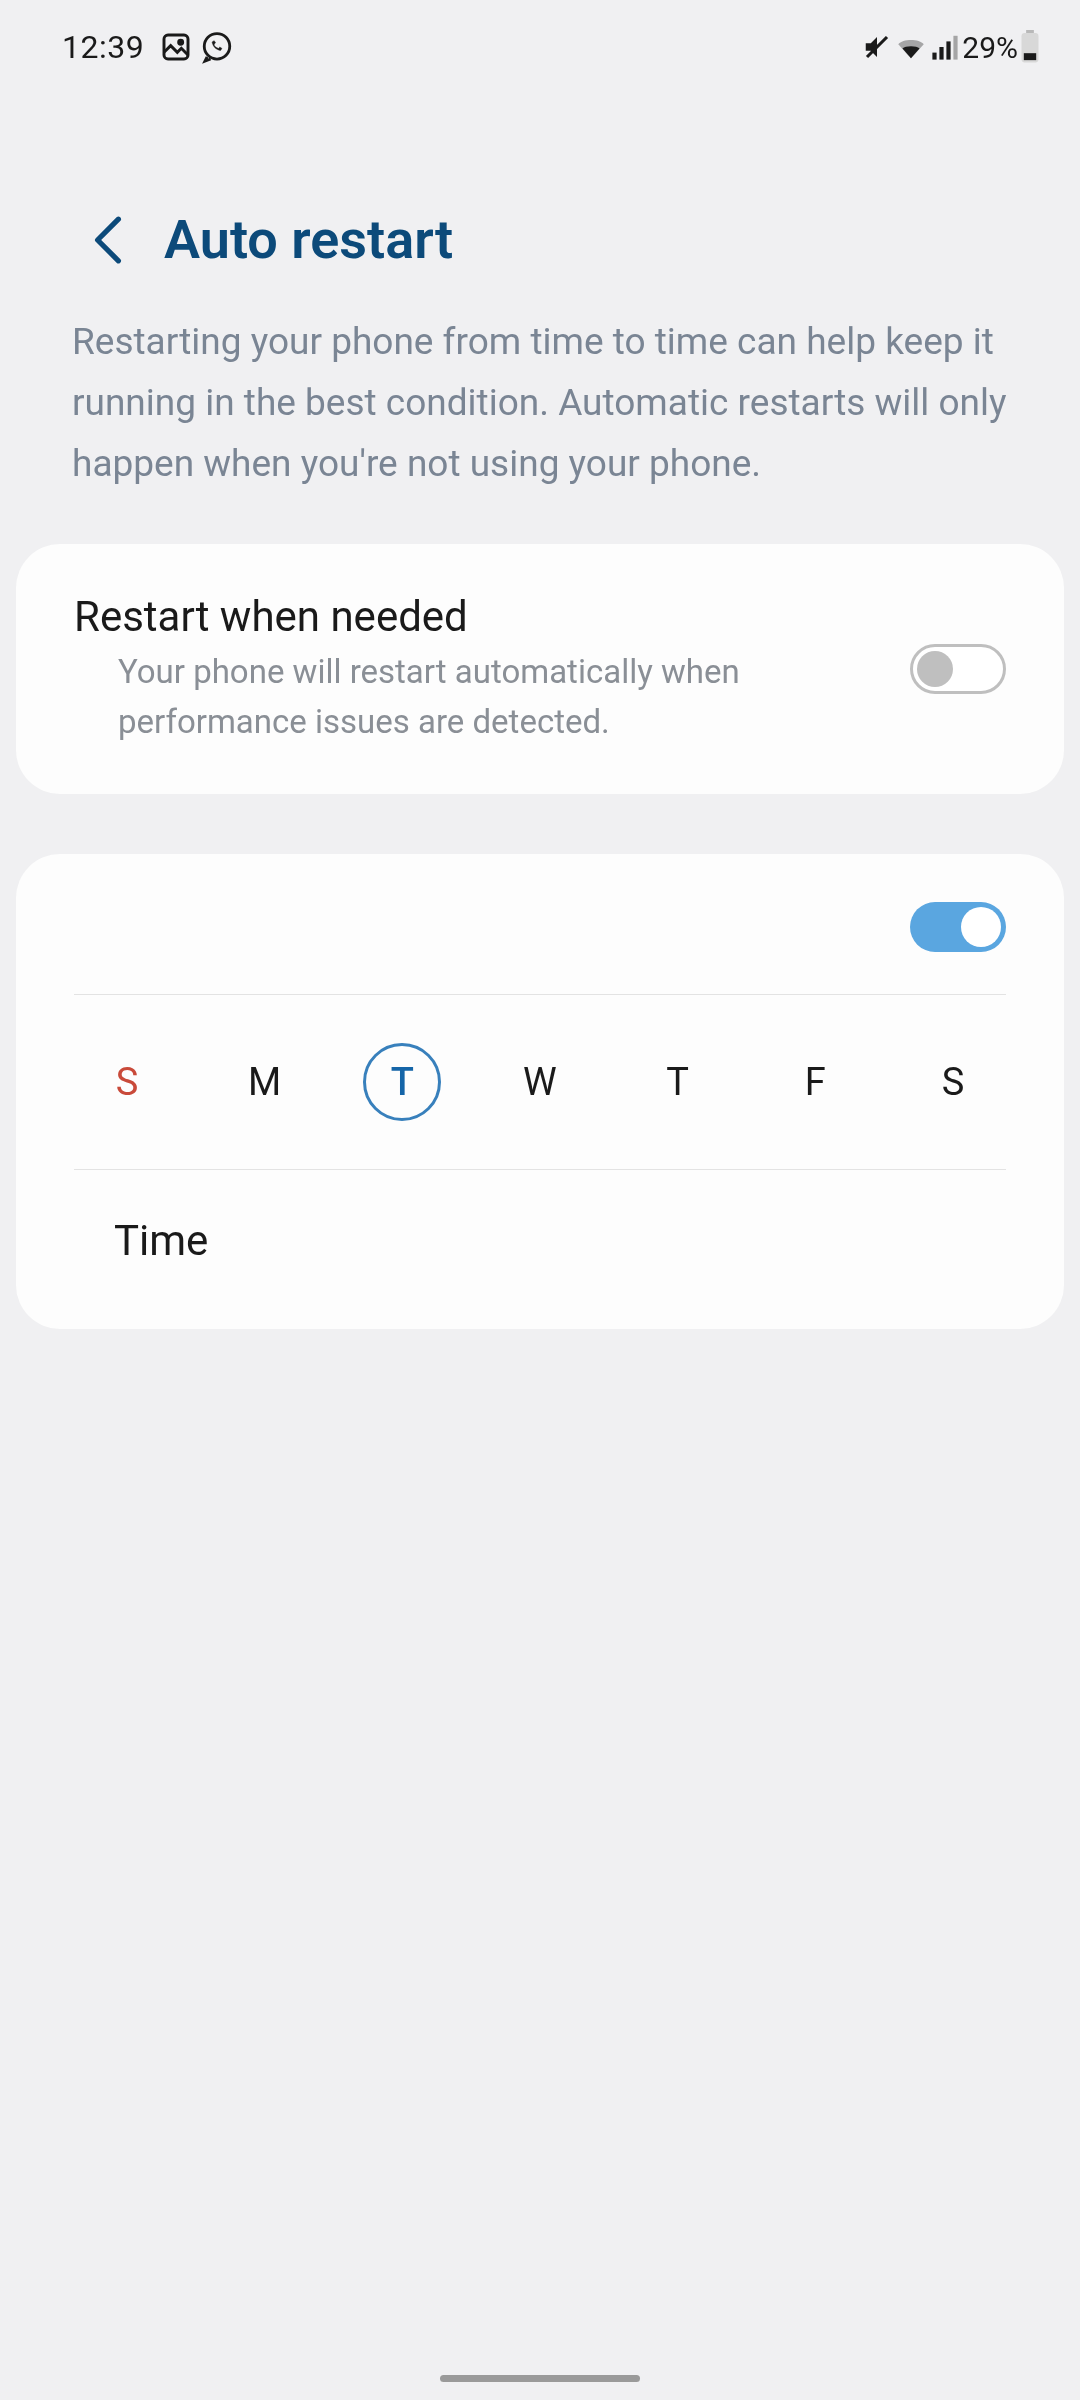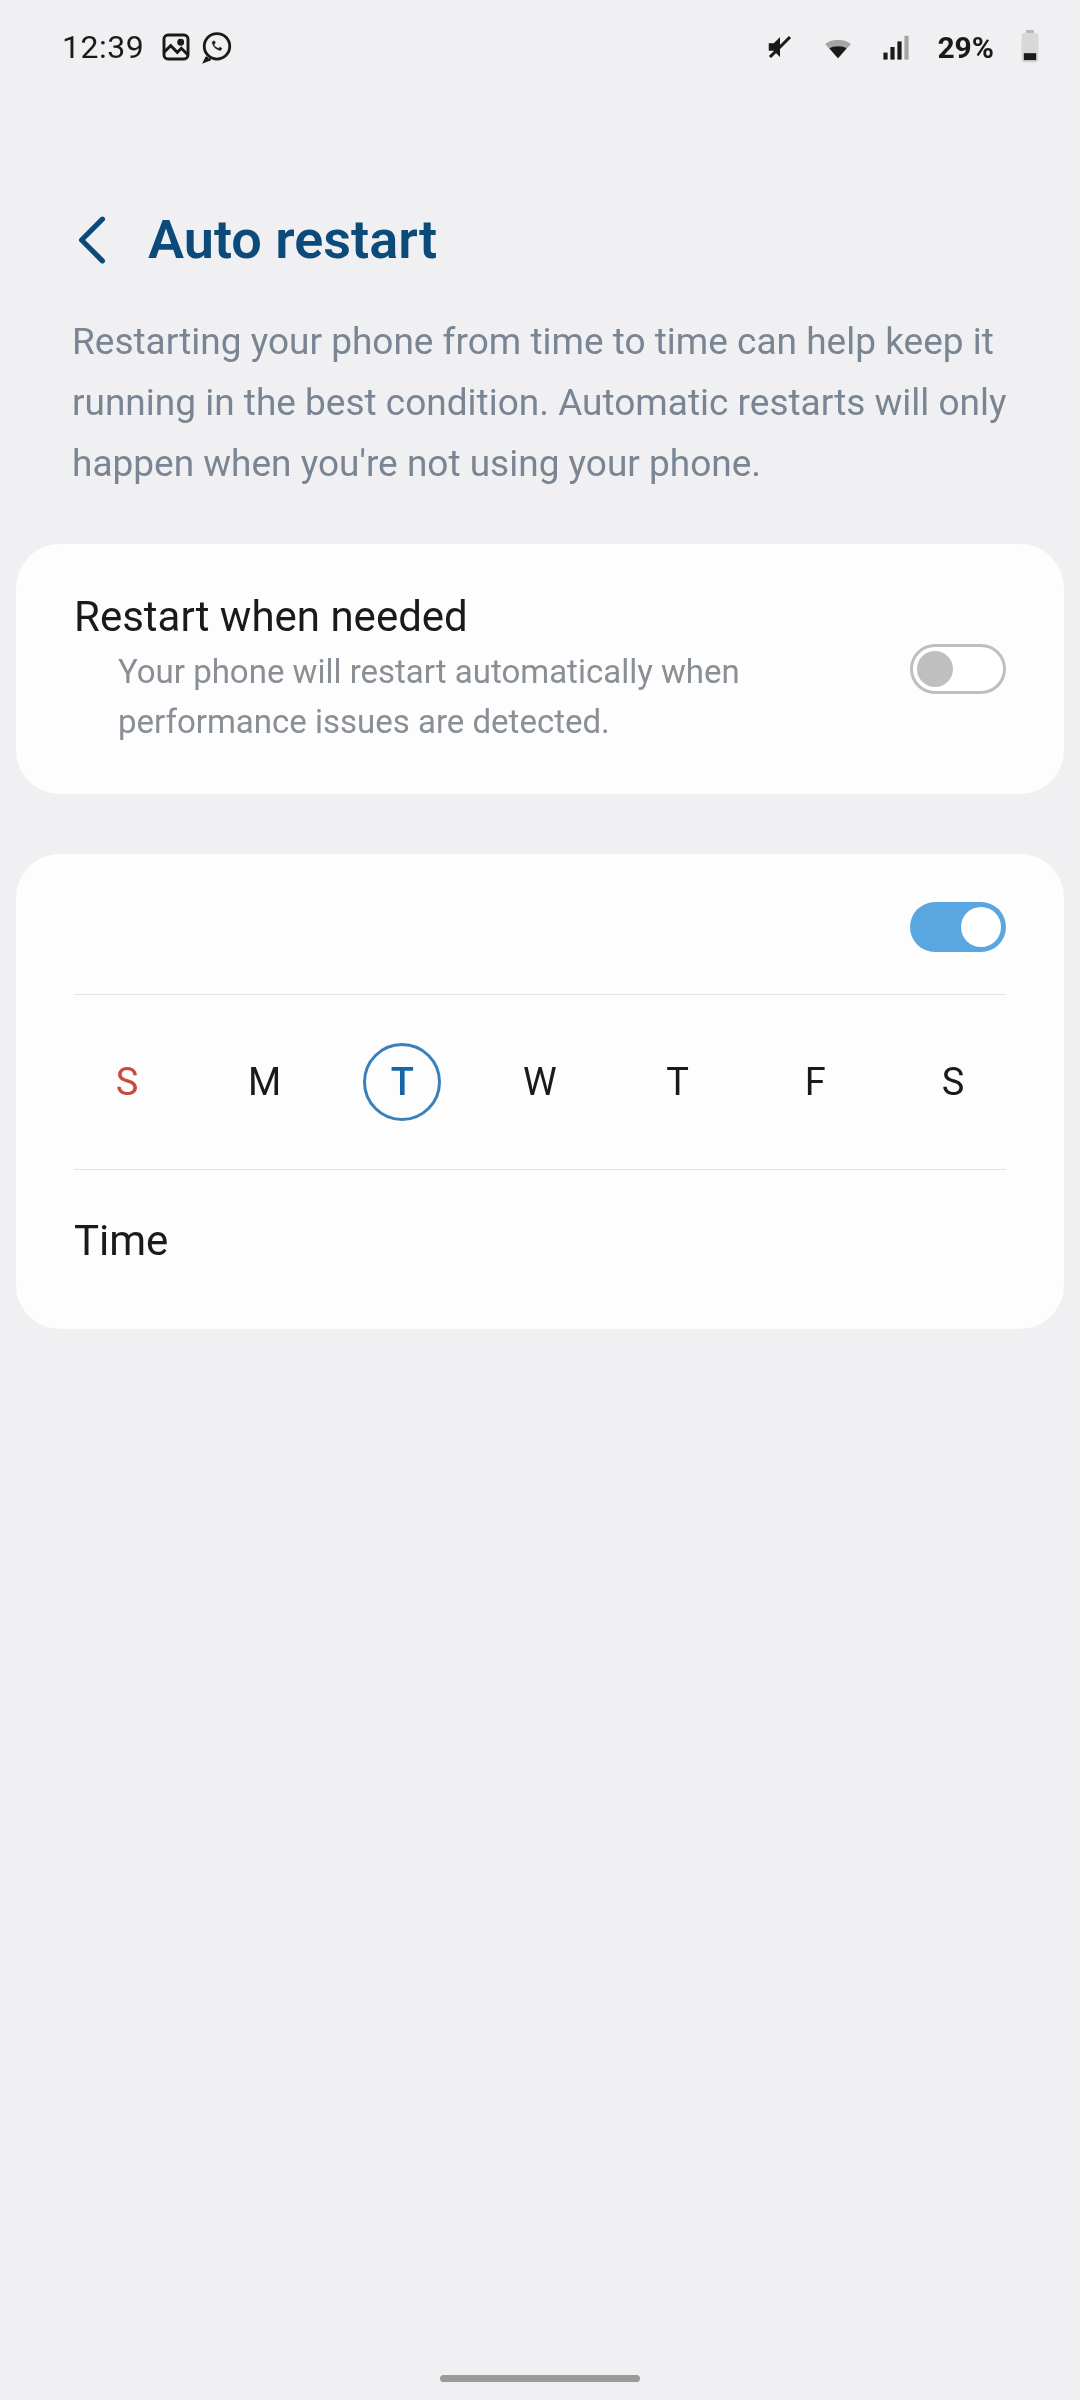--- a/index.html
+++ b/index.html
@@ -35,33 +35,31 @@
       letter-spacing: 0.5px;
     }
     .status-icons-left {
       display: flex;
       gap: 8px;
       align-items: center;
     }
     .status-right {
       display: flex;
       align-items: center;
-      gap: 26px;
-      font-weight: bold;
+      gap: 2px;
     }
     .battery-text {
       font-size: 30px;
       color: #1a1a1a;
     }
     .header {
-      padding: 130px 68px 40px 52px;
+      padding: 130px 68px 40px 92px;
       display: flex;
       align-items: center;
       gap: 40px;
-      margin-left: 24px;
     }
     .back-chevron {
       width: 32px;
       height: 52px;
     }
     .page-title {
       font-size: 54px;
       font-weight: 600;
       color: #0c4a7a;
     }
@@ -167,20 +165,21 @@
       color: #1565a8;
       font-weight: 500;
     }
     .divider2 {
       height: 1px;
       background: #e3e3e3;
       margin: 48px 0 46px 0;
     }
     .time-section {
       padding-bottom: 10px;
+      margin-left: 40px;
     }
     .nav-gesture {
       position: absolute;
       bottom: 18px;
       left: 50%;
       transform: translateX(-50%);
       width: 200px;
       height: 7px;
       background: #9a9a9a;
       border-radius: 4px;

